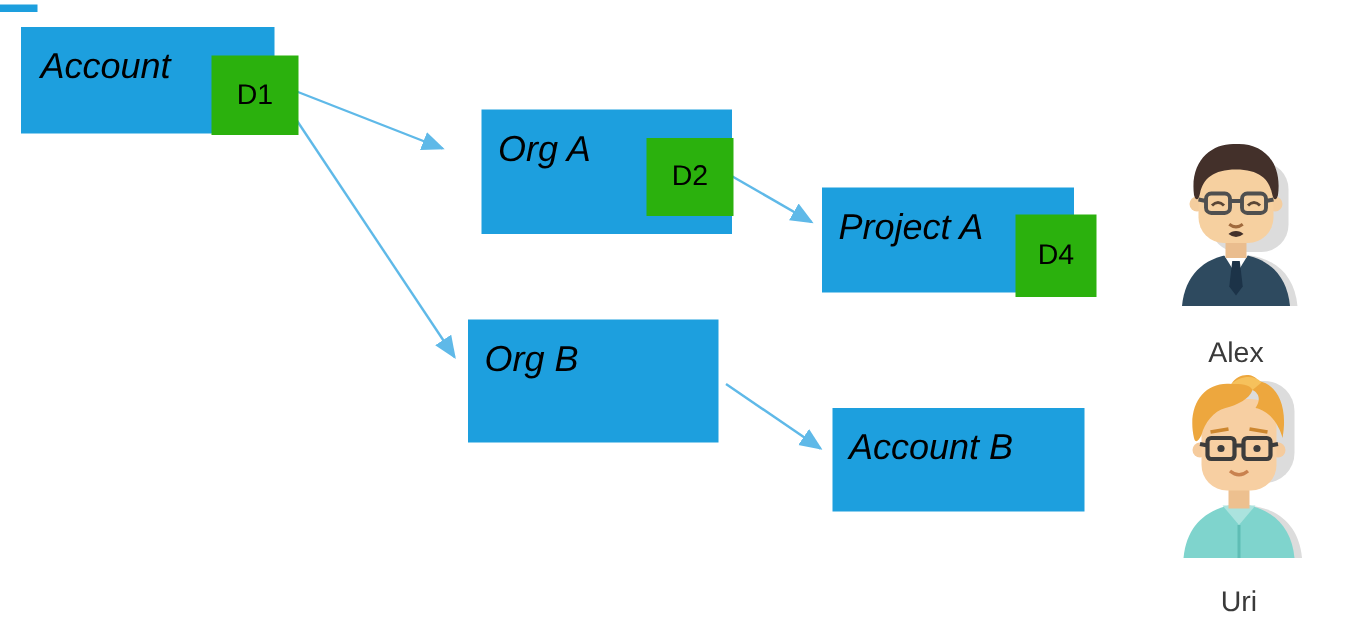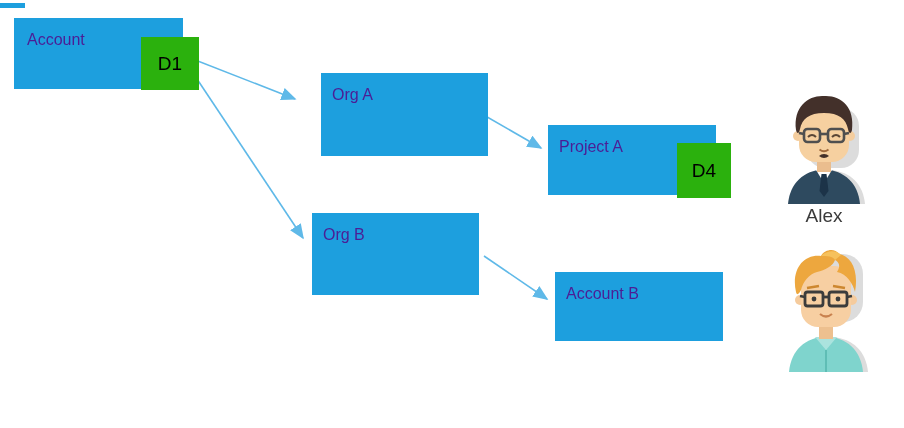--- a/index.html
+++ b/index.html
@@ -4,31 +4,31 @@
 <style>
   html,body{margin:0;padding:0;background:#fff;}
   #canvas{
     position:relative;width:904px;height:428px;background:#ffffff;overflow:hidden;
     font-family:"Liberation Sans",sans-serif;
   }
   .node{
     position:absolute;background:#1d9fde;
   }
   .node-label{
-    position:absolute;left:13px;top:12px;font-size:16px;color:#4c1d95;white-space:nowrap;
+    position:absolute;left:13px;top:12px;font-size:24px;color:#000000;white-space:nowrap;font-style:italic;
   }
   .badge{
     position:absolute;background:#2bb10d;display:flex;align-items:center;justify-content:center;
     font-size:19px;color:#000;margin-left:16px;
   }
   #arrows{position:absolute;left:0;top:0;width:904px;height:428px;pointer-events:none;}
   .edge-dash{position:absolute;left:0;top:3px;width:25px;height:5px;background:#1d9fde;}
   .avatar{position:absolute;}
   .avatar-name{
-    position:absolute;width:90px;text-align:center;font-size:19px;color:#3a3a3a;
+    position:absolute;width:90px;text-align:center;font-size:19px;color:#3a3a3a;margin-top:20px;
   }
 </style>
 </head>
 <body>
 
 <div id="canvas">
 
   <div class="edge-dash"></div>
 
   <svg id="arrows">
@@ -44,20 +44,21 @@
   </svg>
 
   <div class="node" style="left:14px;top:18px;width:169px;height:71px">
     <span class="node-label" style="left:13px;top:13px">Account</span>
   </div>
   <div class="badge" style="left:125px;top:37px;width:58px;height:53px">D1</div>
 
   <div class="node" style="left:321px;top:73px;width:167px;height:83px">
     <span class="node-label" style="left:11px;top:13px">Org A</span>
   </div>
+  <div class="badge" style="left:415px;top:92px;width:58px;height:52px">D2</div>
 
   <div class="node" style="left:548px;top:125px;width:168px;height:70px">
     <span class="node-label" style="left:11px;top:13px">Project A</span>
   </div>
   <div class="badge" style="left:661px;top:143px;width:54px;height:55px">D4</div>
 
   <div class="node" style="left:312px;top:213px;width:167px;height:82px">
     <span class="node-label" style="left:11px;top:13px">Org B</span>
   </div>
 
@@ -135,14 +136,15 @@
         <line x1="19" y1="50" x2="24" y2="51"></line>
         <line x1="66" y1="51" x2="71" y2="50"></line>
       </g>
 
       <circle cx="33" cy="53" r="2.4" fill="#3c3c3c"></circle>
       <circle cx="57" cy="53" r="2.4" fill="#3c3c3c"></circle>
 
       <path d="M39,68 Q45,73 51,68" stroke="#c9824f" stroke-width="2.2" fill="none"></path>
     </svg>
   </div>
+  <div class="avatar-name" style="left:781px;top:371px">Uri</div>
 
 </div>
 
 </body></html>

